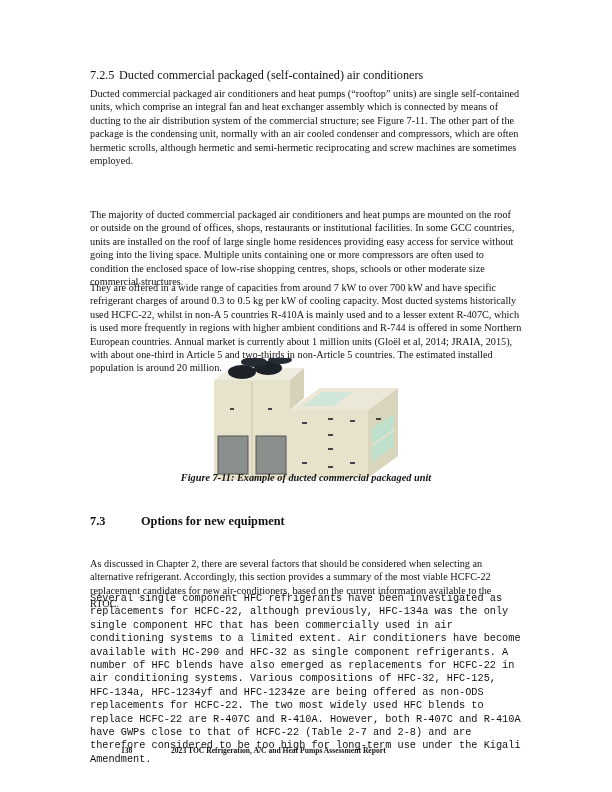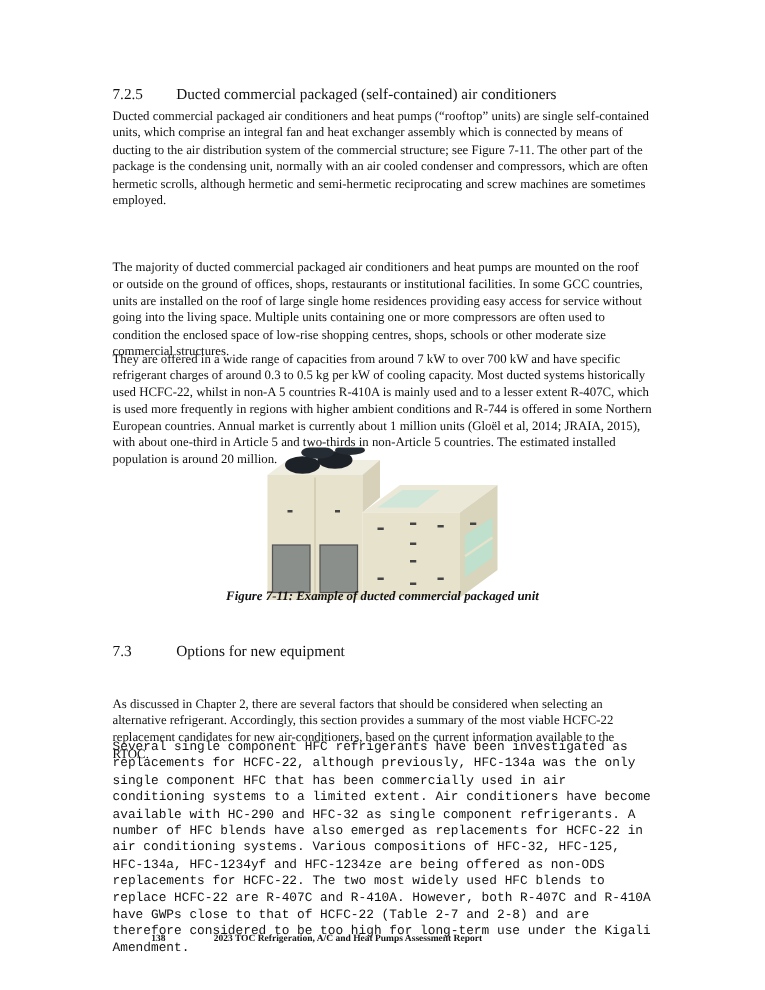--- a/index.html
+++ b/index.html
@@ -10,32 +10,32 @@
   .h3 .num { display: inline-block; width: 29px; }
   .p { position: absolute; left: 0; width: 432px; font-size: 10.25px; line-height: 13.4px; text-align: left; margin: 0; }
   #p1 { top: 87px; }
   #p2 { top: 172px; margin-top: 36px; }
   #p3 { top: 257px; margin-top: 24px; }
   #p4 { top: 534px; margin-top: 23px; }
   #p5 { top: 592px; font-family: Liberation Mono, monospace; }
   .fig { position: absolute; left: 112px; top: 358px; width: 210px; height: 130px; }
   .caption { position: absolute; left: 0; width: 432px; top: 472px; text-align: center;
              font-size: 10.3px; font-weight: bold; font-style: italic; }
-  .h2 { position: absolute; left: 0; top: 514px; font-size: 12.3px; font-weight: normal; white-space: nowrap; }
+  .h2 { position: absolute; left: 0; top: 514px; font-size: 12.3px; font-weight: bold; white-space: nowrap; }
   .h2 .num { display: inline-block; width: 29px; }
   .footer { position: absolute; left: 31px; top: 746px; font-size: 7.6px; font-weight: bold; white-space: nowrap; }
   .footer .pg { display: inline-block; width: 50px; }
 </style>
 </head>
 <body>
 
 <div class="page">
 
   <div class="h3">
-    <span class="num">7.2.5</span><span style="margin-left:22px">Ducted commercial packaged (self-contained) air conditioners</span>
+    <span class="num">7.2.5</span><span style="">Ducted commercial packaged (self-contained) air conditioners</span>
   </div>
 
   <p class="p" id="p1">Ducted commercial packaged air conditioners and heat pumps (“rooftop” units) are single self-contained units, which comprise an integral fan and heat exchanger assembly which is connected by means of ducting to the air distribution system of the commercial structure; see Figure 7-11. The other part of the package is the condensing unit, normally with an air cooled condenser and compressors, which are often hermetic scrolls, although hermetic and semi-hermetic reciprocating and screw machines are sometimes employed.</p>
   <p class="p" id="p2">The majority of ducted commercial packaged air conditioners and heat pumps are mounted on the roof or outside on the ground of offices, shops, restaurants or institutional facilities. In some GCC countries, units are installed on the roof of large single home residences providing easy access for service without going into the living space. Multiple units containing one or more compressors are often used to condition the enclosed space of low-rise shopping centres, shops, schools or other moderate size commercial structures.</p>
   <p class="p" id="p3">They are offered in a wide range of capacities from around 7 kW to over 700 kW and have specific refrigerant charges of around 0.3 to 0.5 kg per kW of cooling capacity. Most ducted systems historically used HCFC-22, whilst in non-A 5 countries R-410A is mainly used and to a lesser extent R-407C, which is used more frequently in regions with higher ambient conditions and R-744 is offered in some Northern European countries. Annual market is currently about 1 million units (Gloël et al, 2014; JRAIA, 2015), with about one-third in Article 5 and two-thirds in non-Article 5 countries. The estimated installed population is around 20 million.</p>
 
   <div class="fig">
     <svg width="210" height="130" viewBox="0 0 210 130">
 
       <polygon points="12,22 28,10 102,10 88,22" fill="#efece0"></polygon>

